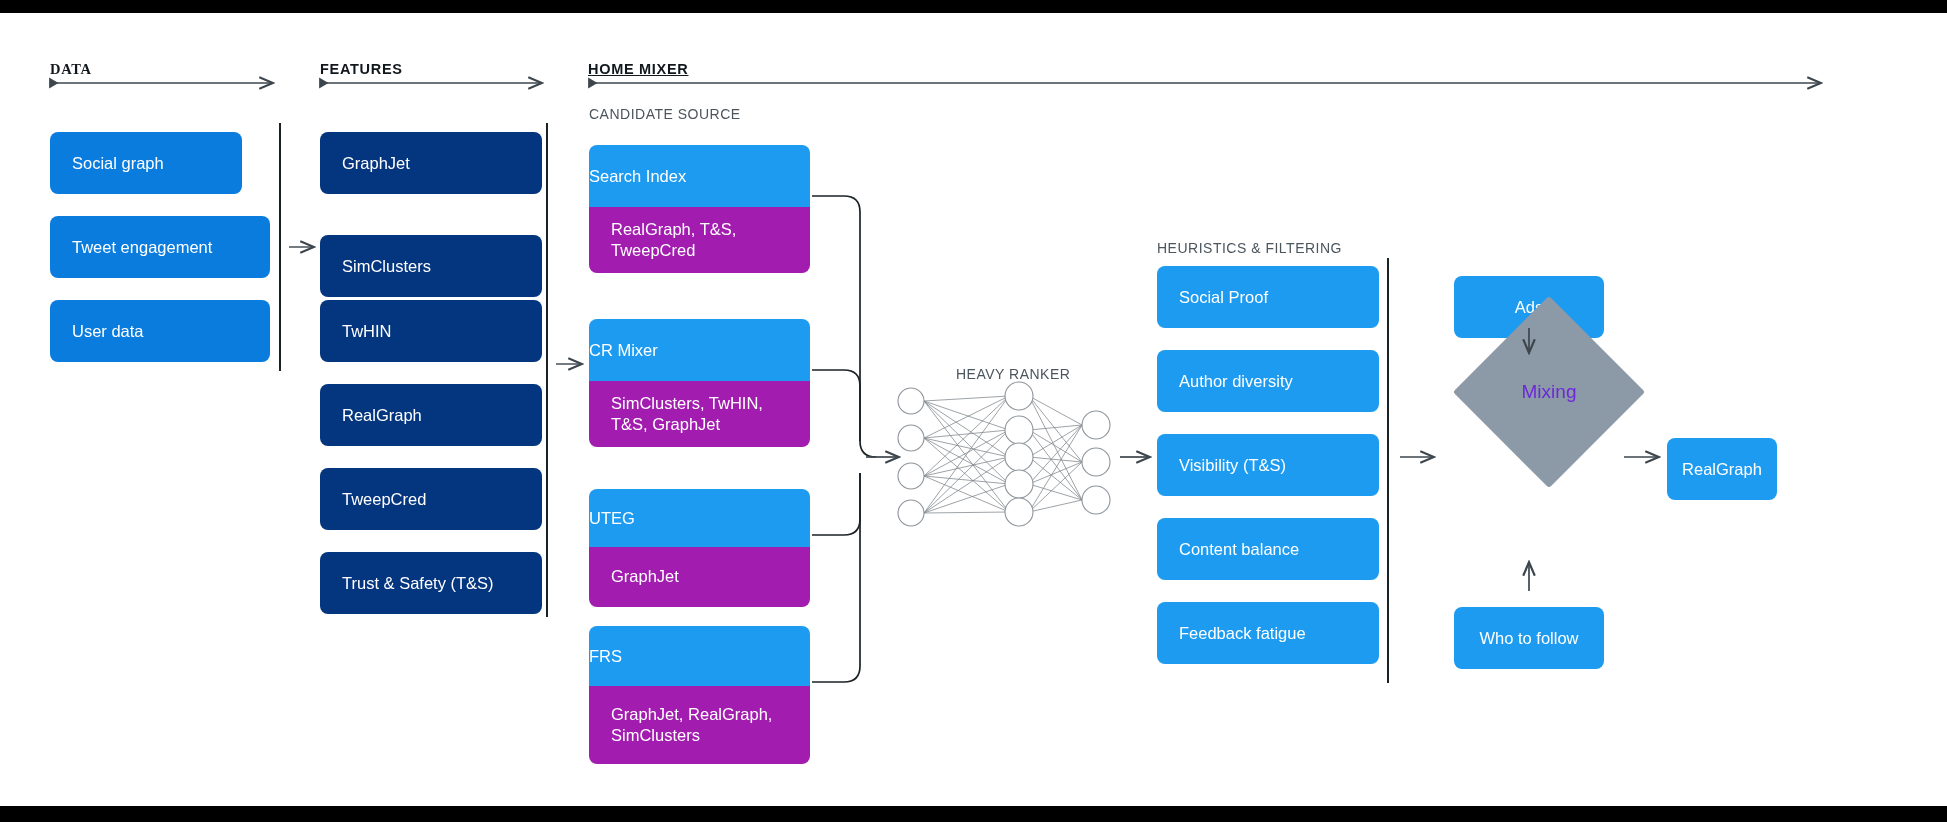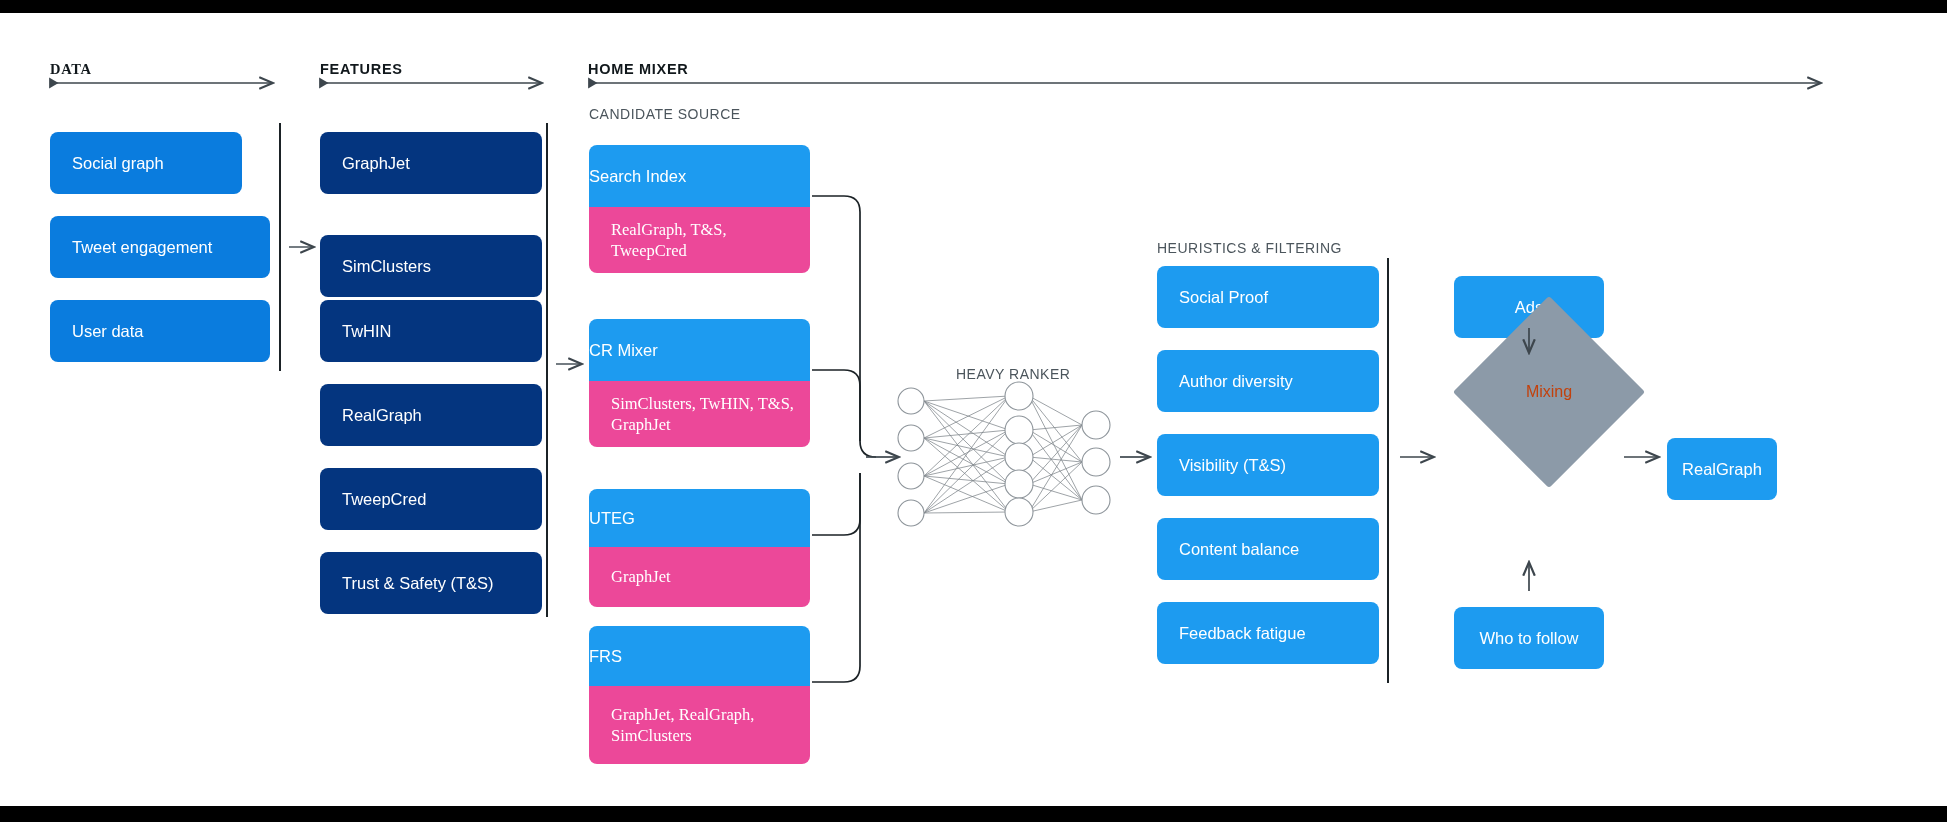--- a/index.html
+++ b/index.html
@@ -78,42 +78,41 @@
     flex-direction: column;
   }
   .cs-head {
     background: #1d9bf0;
     color: #fff;
     font-size: 16.5px;
     display: flex;
     align-items: center;
   }
   .cs-body {
-    background: #ec4899;
+    background: #a21caf;
     color: #ffffff;
     font-size: 16.5px;
     line-height: 1.28;
     display: flex;
     align-items: center;
     padding-left: 22px;
     padding-right: 10px;
     flex: 1;
-    font-family: Liberation Serif, serif;
   }
 
   .diamond {
     position: absolute;
     background: #8c9aa8;
     transform: rotate(45deg);
     border-radius: 3px;
   }
   .diamond-label {
     position: absolute;
-    color: #c2410c;
-    font-size: 16px;
+    color: #6d28d9;
+    font-size: 19px;
     display: flex;
     align-items: center;
     justify-content: center;
   }
 
   svg.overlay {
     position: absolute;
     left: 0; top: 0;
     width: 1947px; height: 822px;
     pointer-events: none;
@@ -131,21 +130,21 @@
 
 <div id="canvas">
 
   <div class="bar-top"></div>
   <div class="bar-bottom"></div>
 
   <div class="sheet">
 
     <div class="phase-label" style="left:50px; top:48px;font-family:Liberation Serif, serif;">DATA</div>
     <div class="phase-label" style="left:320px; top:48px;">FEATURES</div>
-    <div class="phase-label" style="left:588px; top:48px;">HOME MIXER</div>
+    <div class="phase-label" style="left:588px; top:48px;text-decoration:underline;">HOME MIXER</div>
 
     <div class="sub-label" style="left:589px; top:93px;">CANDIDATE SOURCE</div>
     <div class="sub-label" style="left:1157px; top:227px;">HEURISTICS &amp; FILTERING</div>
     <div class="nn-label" style="left:956px; top:353px;">HEAVY RANKER</div>
 
     <div class="divider" style="left:279px; top:110px; height:248px;"></div>
     <div class="divider" style="left:546px; top:110px; height:494px;"></div>
     <div class="divider" style="left:1387px; top:245px; height:425px;"></div>
 
     <div class="box box-mid" style="left:50px; top:119px; width:192px; height:62px;">

